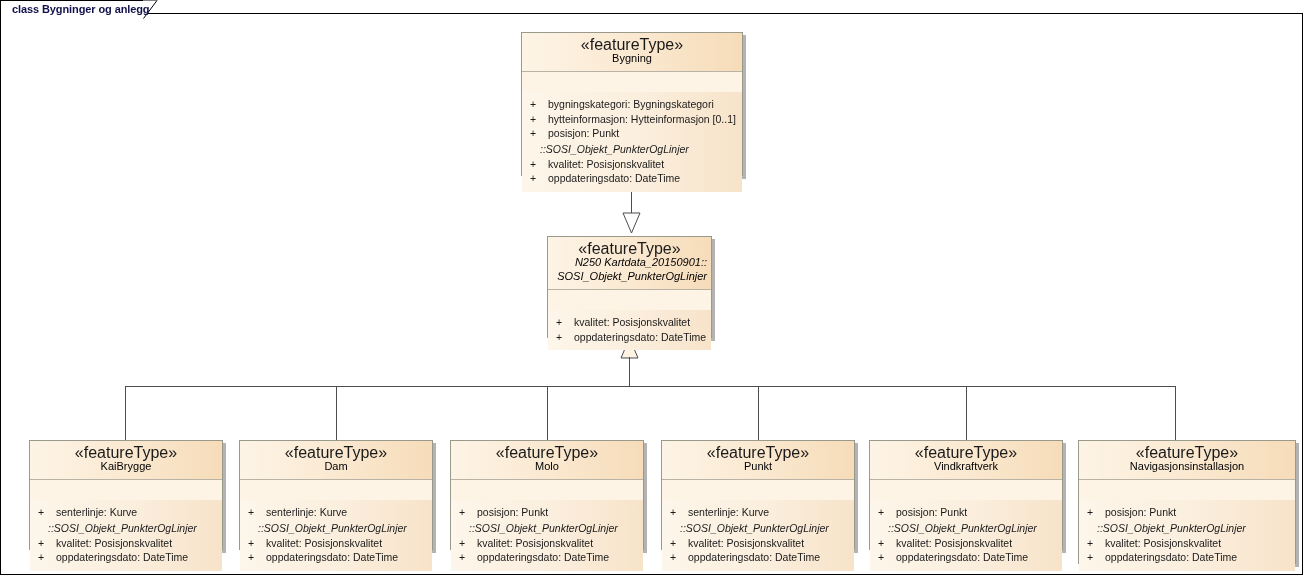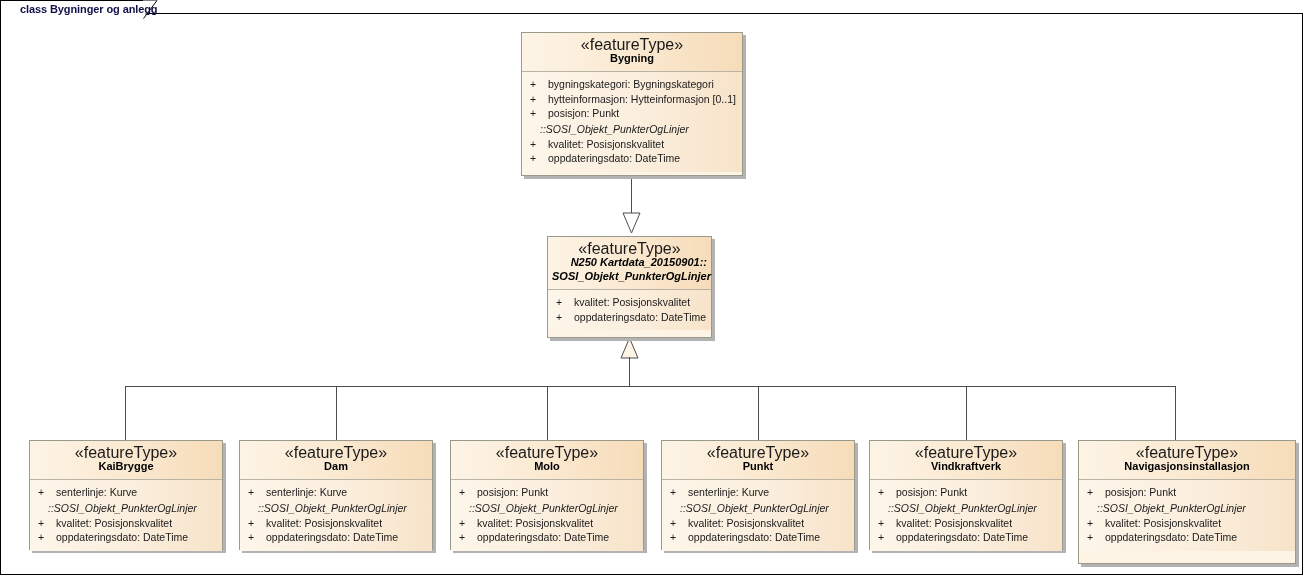--- a/index.html
+++ b/index.html
@@ -52,21 +52,21 @@
   .tab-slant {
     position: absolute;
     left: 143px;
     top: 0;
     width: 15px;
     height: 19px;
     overflow: hidden;
   }
   .tab-label {
     position: absolute;
-    left: 20px;
+    left: 12px;
     top: 3px;
     font-size: 11px;
     font-weight: bold;
     color: #11114a;
     white-space: nowrap;
     letter-spacing: -0.1px;
   }
 
   
   .cls {
@@ -84,32 +84,33 @@
     box-sizing: border-box;
   }
   .stereotype {
     font-size: 16px;
     color: #1a1a1a;
     line-height: 13px;
     white-space: nowrap;
   }
   .cls-name {
     font-size: 11px;
-    font-weight: bold;
+    font-weight: normal;
     color: #000000;
     line-height: 14px;
     white-space: nowrap;
   }
   .cls-name.abstract {
     font-style: italic;
     text-align: right;
   }
   .cls-body {
     background: linear-gradient(to right, #fdf6ea 0%, #fbeedd 55%, #f7e3c9 100%);
     padding: 5px 0 6px 0;
+    margin-top: 20px;
   }
   .attr {
     font-size: 10.5px;
     color: #1a1a1a;
     line-height: 14.5px;
     white-space: nowrap;
     padding-left: 8px;
   }
   .attr .vis {
     display: inline-block;

